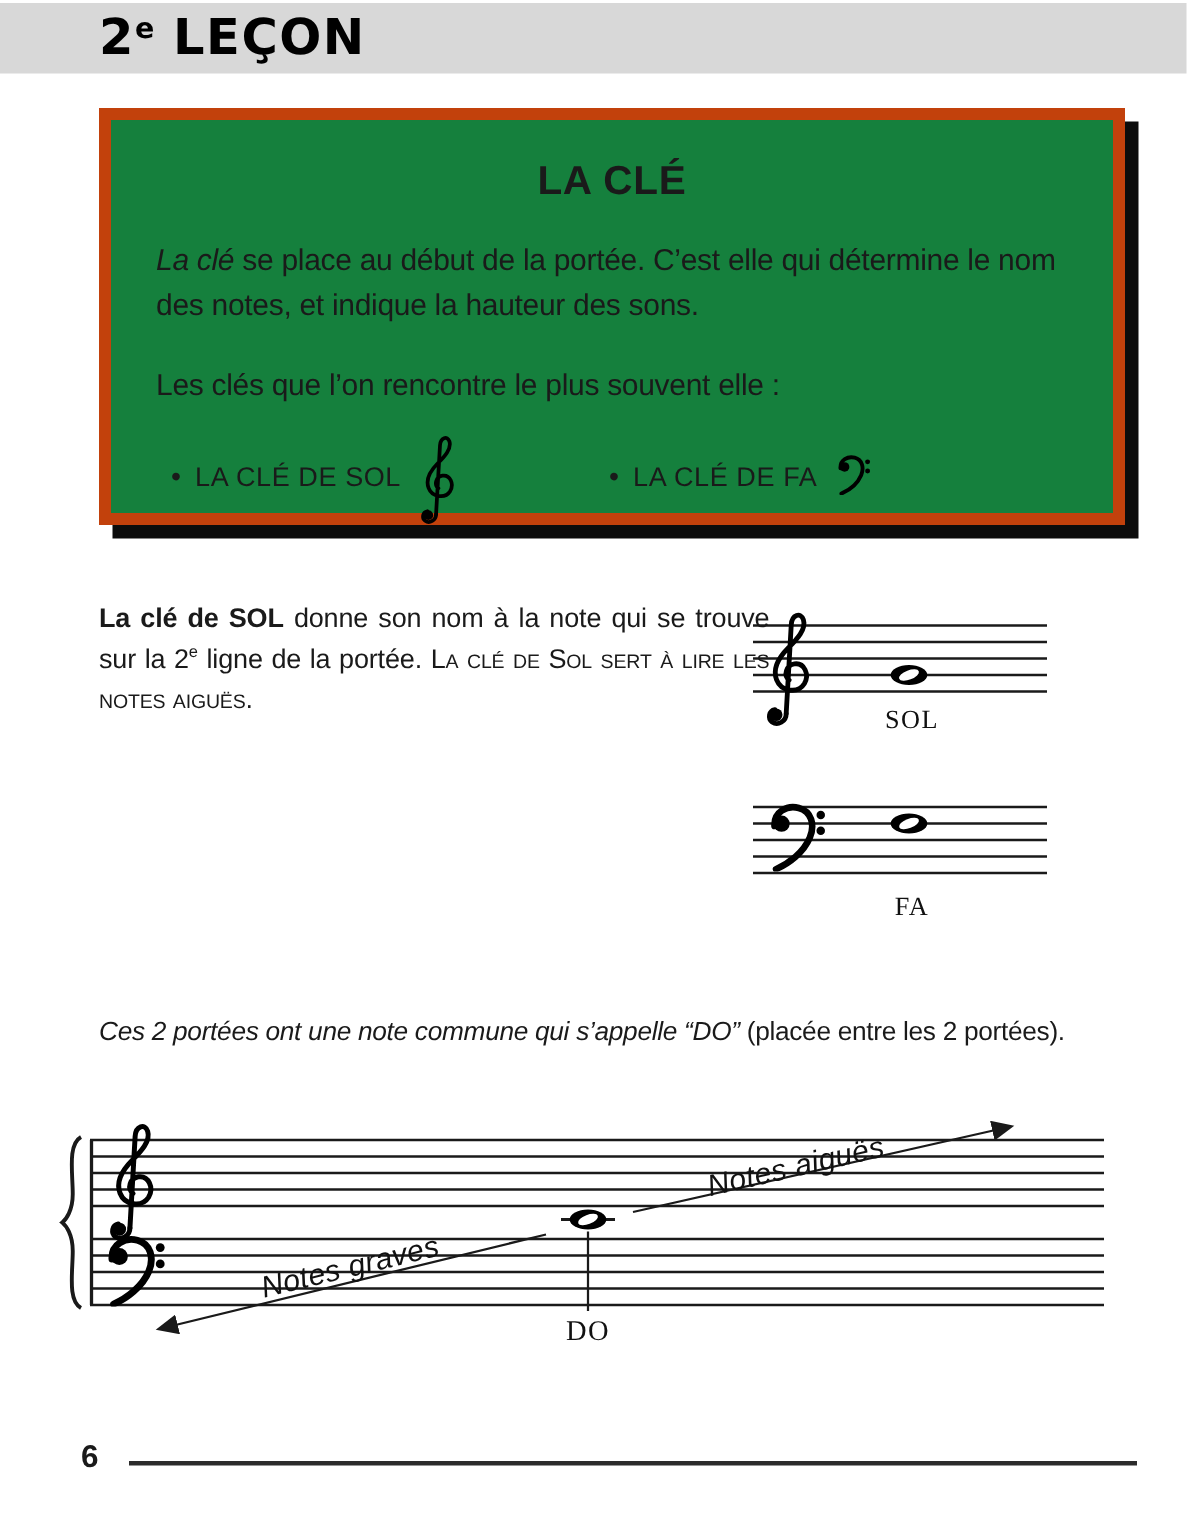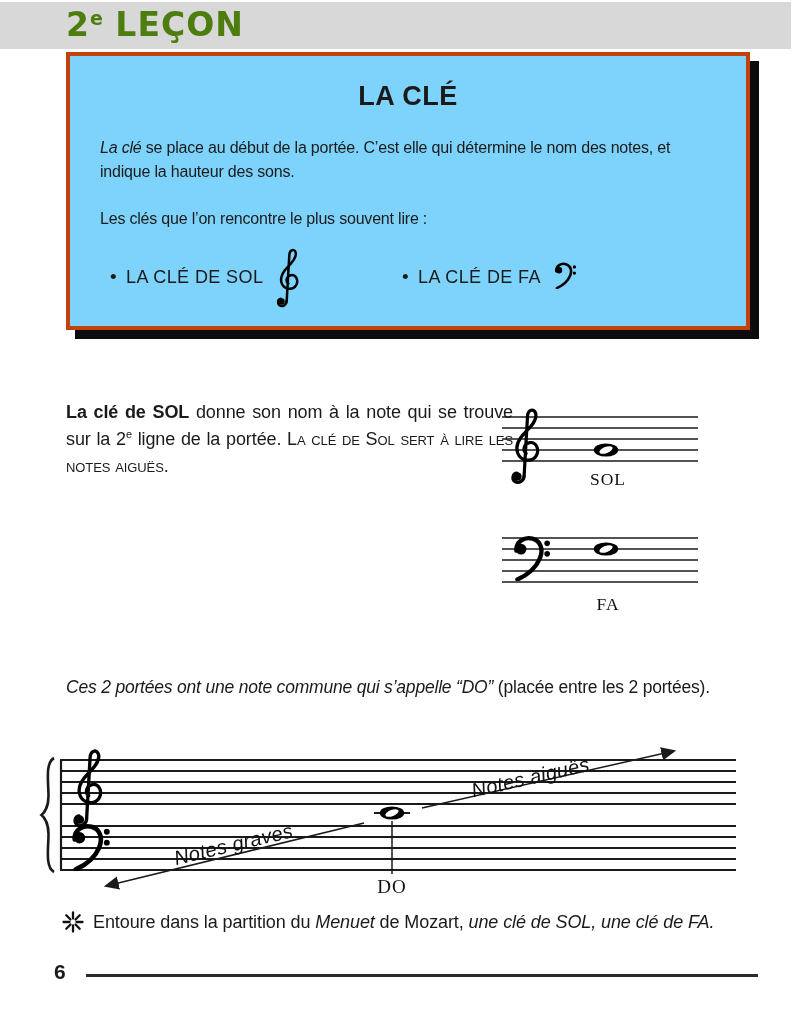--- a/index.html
+++ b/index.html
@@ -4,30 +4,30 @@
 <style>
   html,body{margin:0;padding:0;background:#ffffff;}
   .page{
     position:relative;width:797px;height:1024px;background:#ffffff;overflow:hidden;
     font-family:"Liberation Sans",sans-serif;color:#1a1a1a;
   }
   
   .header-bar{position:absolute;top:2px;left:0;width:791px;height:47px;background:#d8d8d8;}
   .header-title{
     position:absolute;left:66px;top:3px;font-family:"DejaVu Sans",sans-serif;
-    font-weight:bold;font-size:33px;color:#4d7c0f;letter-spacing:1px;white-space:nowrap;
+    font-weight:bold;font-size:33px;color:#000000;letter-spacing:1px;white-space:nowrap;
   }
   .header-title .ord{font-size:19px;vertical-align:11px;letter-spacing:0;}
   
   .intro-box{
-    position:absolute;left:66px;top:52px;width:684px;height:278px;box-sizing:border-box;
-    background:#7dd3fc;border:4px solid #c2410c;box-shadow:9px 9px 0 #0c0c0c;
+    position:absolute;left:66px;top:72px;width:684px;height:278px;box-sizing:border-box;
+    background:#15803d;border:8px solid #c2410c;box-shadow:9px 9px 0 #0c0c0c;
   }
   .box-title{text-align:center;margin-top:25px;font-size:27px;font-weight:bold;letter-spacing:.5px;}
-  .box-p{margin:24px 28px 0 30px;font-size:16px;line-height:1.48;letter-spacing:-0.2px;}
+  .box-p{margin:24px 28px 0 30px;font-size:20px;line-height:1.48;letter-spacing:-0.2px;}
   .bullets{position:relative;height:88px;margin-top:2px;}
   .bullet-item{position:absolute;top:0;height:88px;display:flex;align-items:center;font-size:18px;letter-spacing:.4px;white-space:nowrap;}
   .bullet-item .dot{margin-right:9px;font-size:19px;}
   .bullet-item-sol{left:40px;}
   .bullet-item-fa{left:332px;}
   .clef-inline-treble{width:30px;height:64px;margin-left:9px;}
   .clef-inline-bass{width:31px;height:27px;margin-left:9px;margin-top:-4px;}
   
   .col-text{position:absolute;left:66px;width:447px;font-size:18px;line-height:1.5;text-align:justify;letter-spacing:-0.1px;}
   .sol-text{top:399px;}
@@ -91,21 +91,21 @@
 
 <div class="page">
 
   <div class="header-bar">
     <div class="header-title"><span>2</span><span class="ord">e</span><span> LEÇON</span></div>
   </div>
 
   <div class="intro-box">
     <div class="box-title">LA CLÉ</div>
     <div class="box-p"><i>La clé</i><span> se place au début de la portée. C’est elle qui détermine le nom des notes, et indique la hauteur des sons.</span></div>
-    <div class="box-p">Les clés que l’on rencontre le plus souvent lire :</div>
+    <div class="box-p">Les clés que l’on rencontre le plus souvent elle :</div>
     <div class="bullets">
       <div class="bullet-item bullet-item-sol">
         <span class="dot">•</span>
         <span>LA CLÉ DE SOL</span>
         <svg class="clef-inline-treble">
             <use href="#sym-treble" width="30" height="64"></use>
           </svg>
       </div>
       <div class="bullet-item bullet-item-fa">
         <span class="dot">•</span>
@@ -177,23 +177,17 @@
     <line x1="344" y1="73" x2="380" y2="73" stroke="#1a1a1a" stroke-width="2"></line>
     <use href="#sym-wholenote" x="349" y="66" width="26" height="14"></use>
     <line x1="362" y1="81" x2="362" y2="134" stroke="#1a1a1a" stroke-width="1.5"></line>
     <text class="do-name" x="362" y="153" text-anchor="middle">DO</text>
 
     <path d="M 76 146 L 334 83 M 392 68 L 644 11" fill="none" stroke="#1a1a1a" stroke-width="1.5" marker-start="url(#ah)" marker-end="url(#ah)"></path>
     <text class="arrow-label" x="205" y="111" text-anchor="middle" transform="rotate(-13.5 205 111)">Notes graves</text>
     <text class="arrow-label" x="502" y="44" text-anchor="middle" transform="rotate(-13 502 44)">Notes aiguës</text>
   </svg>
 
-  <div class="exercise">
-    <svg class="marker">
-        <use href="#sym-asterisk" width="22" height="22"></use>
-      </svg>
-    <span><span>Entoure dans la partition du </span><i>Menuet</i><span> de Mozart, </span><i>une clé de SOL, une clé de FA.</i></span>
-  </div>
 
   <div class="page-number">6</div>
   <div class="footer-rule"></div>
 
 </div>
 
 </body></html>

